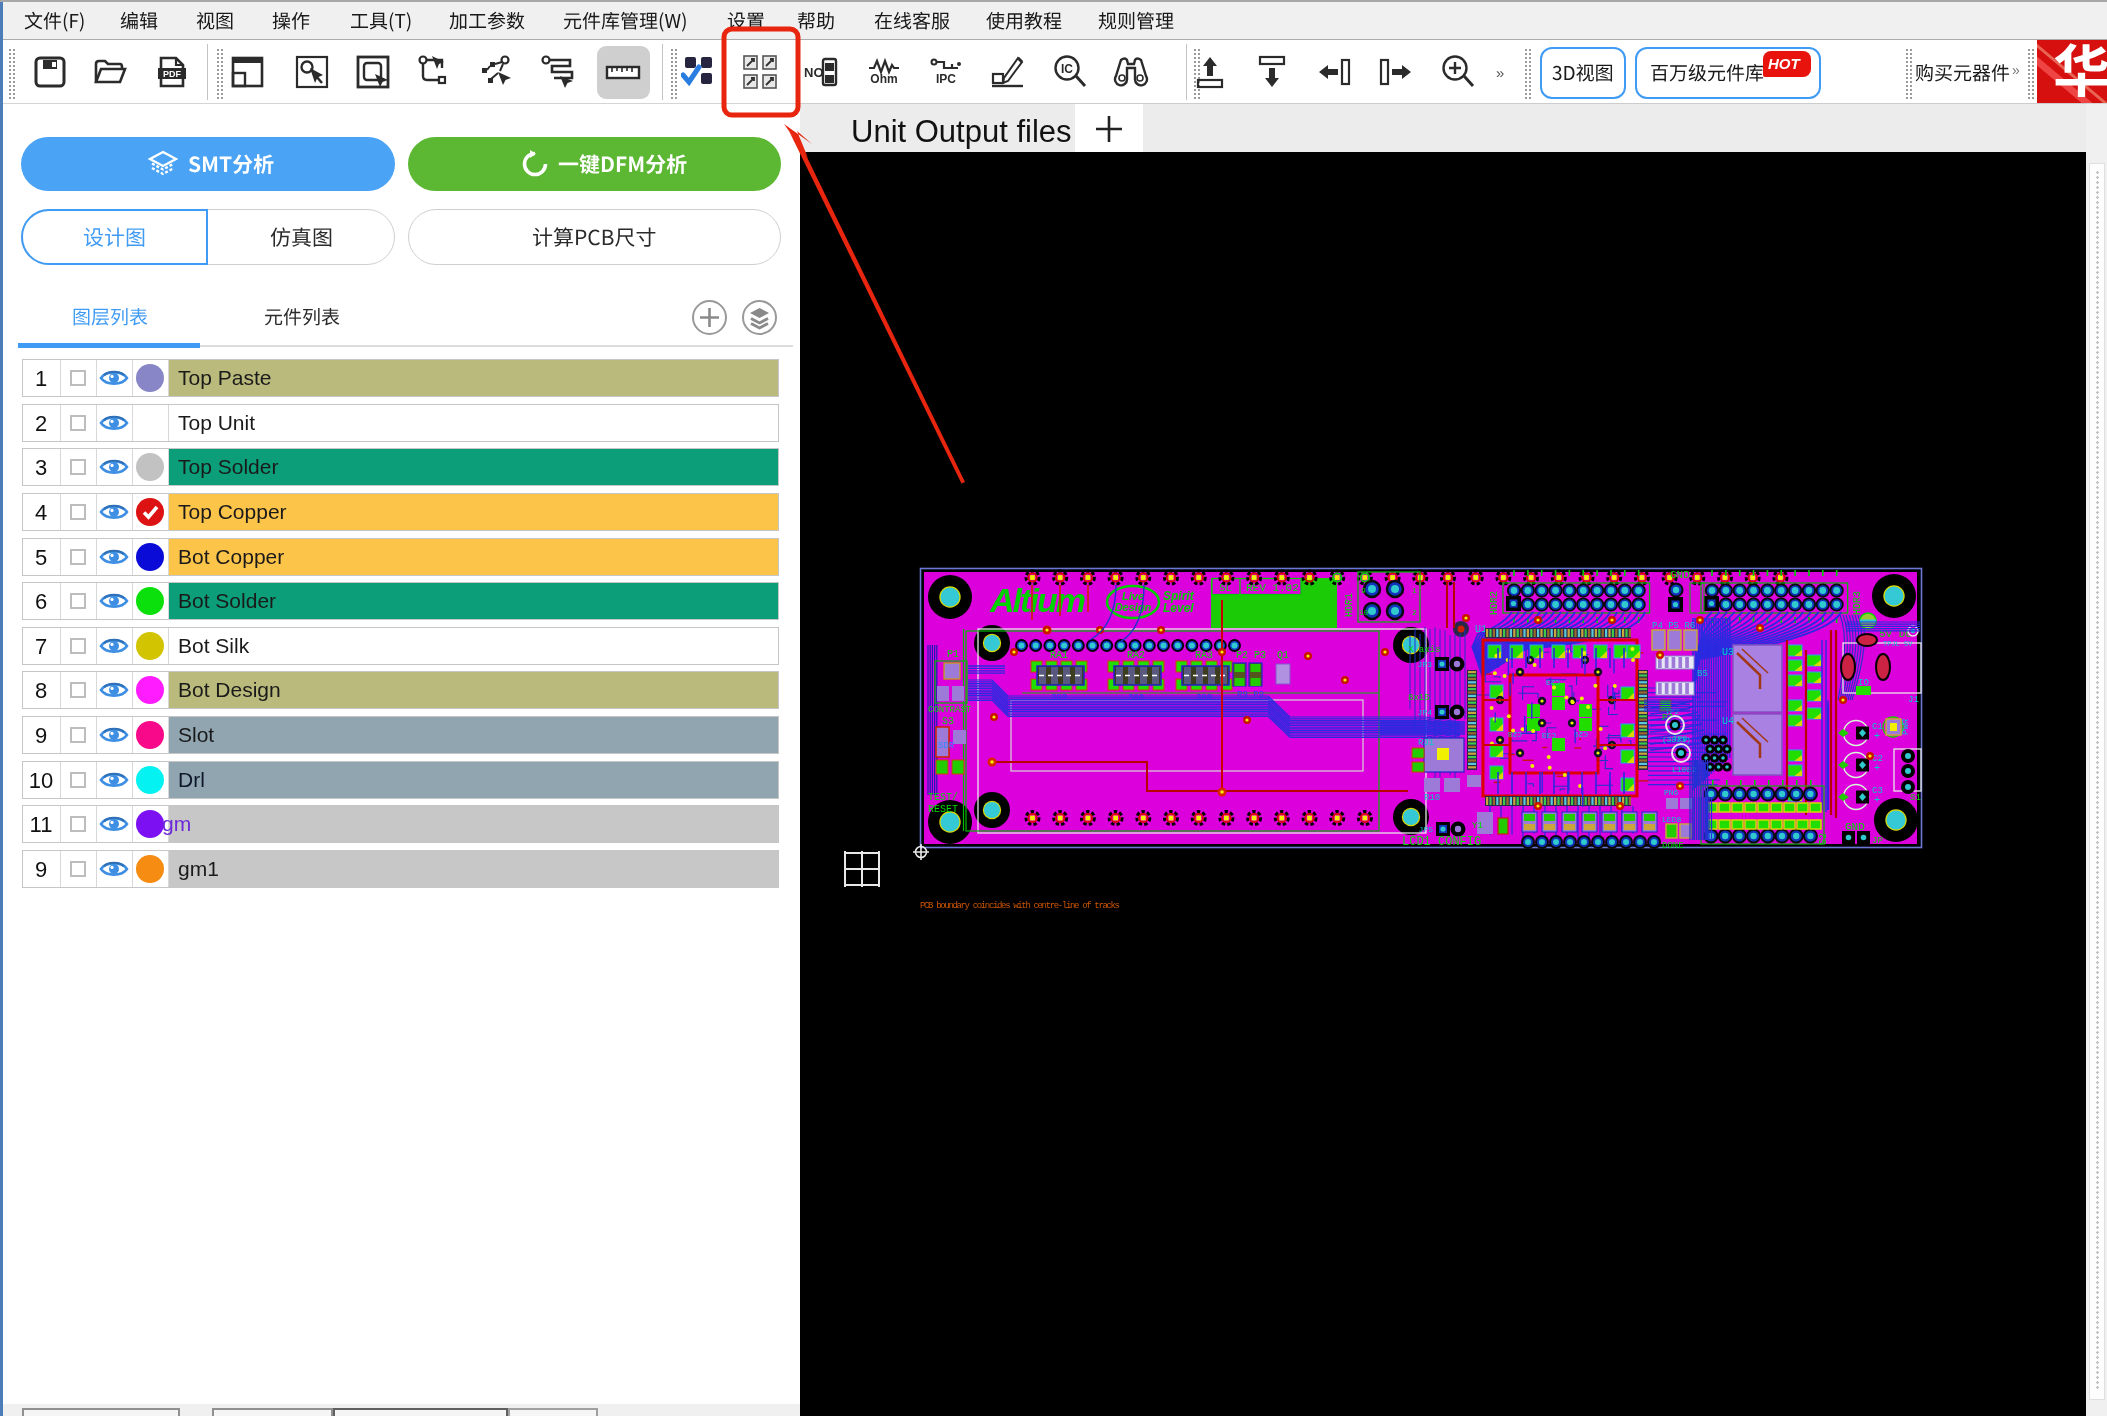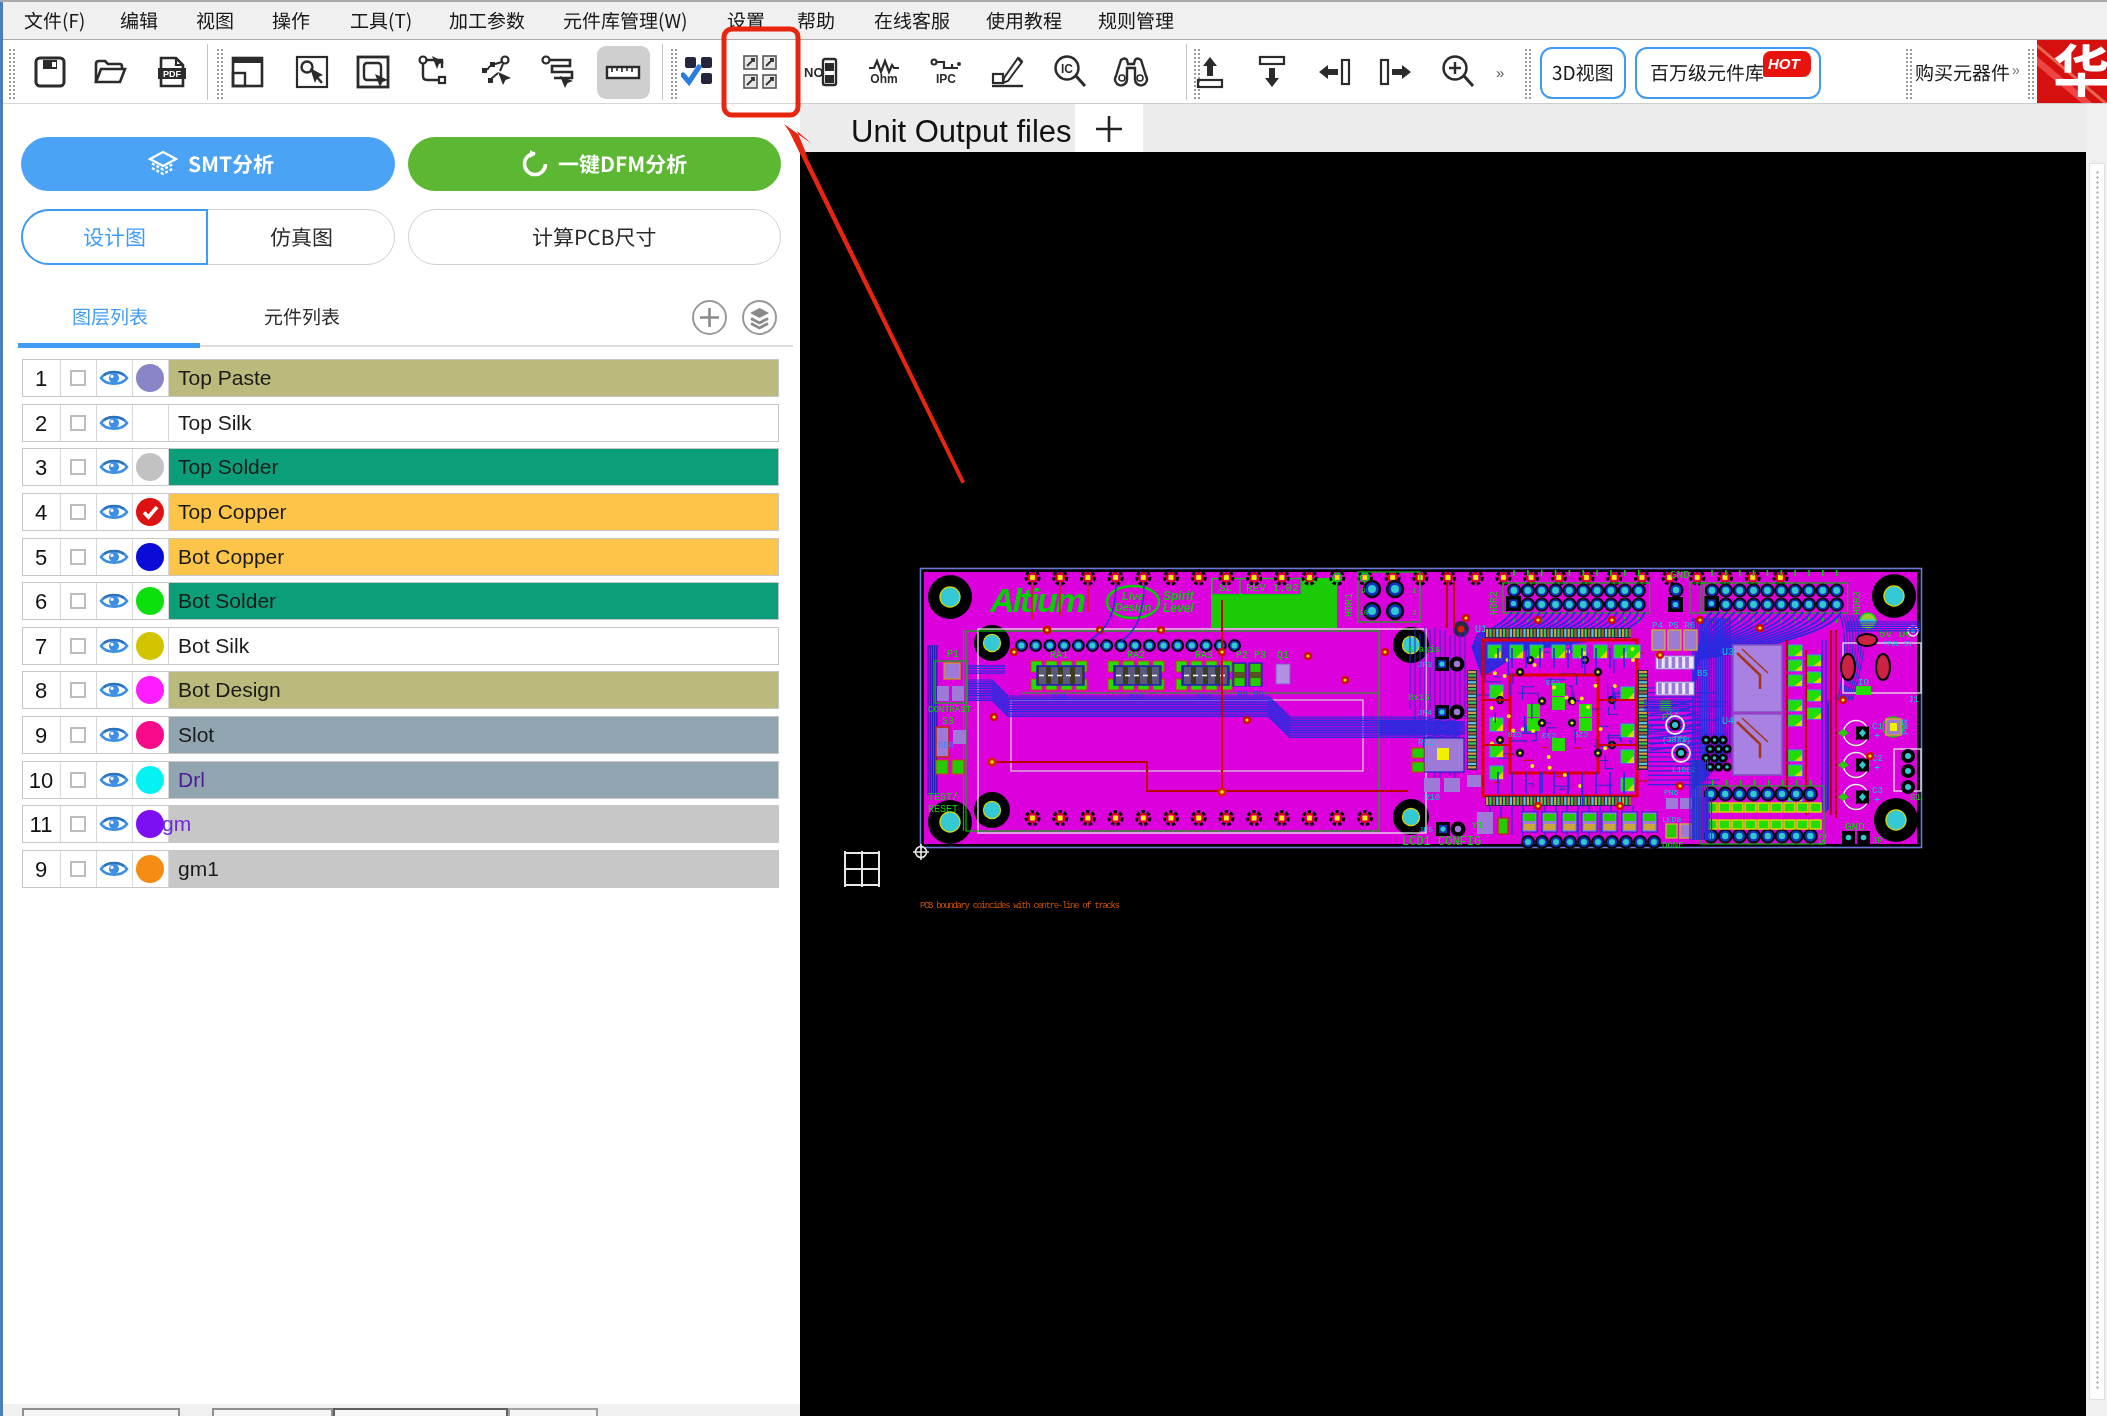--- a/index.html
+++ b/index.html
@@ -289,21 +289,21 @@
 <div class="abs" style="left:132px;top:405px;width:1px;height:36px;background:#d8d8d8"></div>
 <div class="abs" style="left:168px;top:405px;width:1px;height:36px;background:#d8d8d8"></div>
 <div class="abs" style="left:22px;top:411px;width:38px;text-align:center;font-size:22px;color:#111">2</div>
 <div class="abs" style="left:70px;top:415px;width:16px;height:16px;border:2px solid #bdbdbd;background:#fff"></div>
 <svg class="abs" style="left:99px;top:412px" width="30" height="22" viewBox="0 0 30 22">
 <path d="M2 11 C7 3.5 23 3.5 28 11 C23 18.5 7 18.5 2 11 Z" fill="#fff" stroke="#3e8fe3" stroke-width="2.6"></path>
 <circle cx="15" cy="11" r="5" fill="#3e8fe3"></circle>
       <circle cx="13" cy="9.4" r="1.6" fill="#fff"></circle>
 <path d="M5 8.2 C9 3.6 21 3.6 25 8.2" fill="none" stroke="#2f6fb5" stroke-width="2.2"></path>
     </svg>
-<div class="abs" style="left:178px;top:411px;font-size:21px;color:#1a1a1a">Top Silk</div>
+<div class="abs" style="left:178px;top:411px;font-size:21px;color:#1a1a1a">Top Unit</div>
 <div class="abs" style="left:22px;top:448px;width:757px;height:38px;border:1px solid #c6c6c6;background:#fff"></div>
 <div class="abs" style="left:60px;top:449px;width:1px;height:36px;background:#d8d8d8"></div>
 <div class="abs" style="left:96px;top:449px;width:1px;height:36px;background:#d8d8d8"></div>
 <div class="abs" style="left:132px;top:449px;width:1px;height:36px;background:#d8d8d8"></div>
 <div class="abs" style="left:168px;top:449px;width:1px;height:36px;background:#d8d8d8"></div>
 <div class="abs" style="left:169px;top:449px;width:609px;height:36px;background:#0b9e78"></div>
 <div class="abs" style="left:22px;top:455px;width:38px;text-align:center;font-size:22px;color:#111">3</div>
 <div class="abs" style="left:70px;top:459px;width:16px;height:16px;border:2px solid #bdbdbd;background:#fff"></div>
 <svg class="abs" style="left:99px;top:456px" width="30" height="22" viewBox="0 0 30 22">
 <path d="M2 11 C7 3.5 23 3.5 28 11 C23 18.5 7 18.5 2 11 Z" fill="#fff" stroke="#3e8fe3" stroke-width="2.6"></path>
@@ -419,21 +419,21 @@
 <div class="abs" style="left:169px;top:762px;width:609px;height:36px;background:#90a5b0"></div>
 <div class="abs" style="left:22px;top:768px;width:38px;text-align:center;font-size:22px;color:#111">10</div>
 <div class="abs" style="left:70px;top:772px;width:16px;height:16px;border:2px solid #bdbdbd;background:#fff"></div>
 <svg class="abs" style="left:99px;top:769px" width="30" height="22" viewBox="0 0 30 22">
 <path d="M2 11 C7 3.5 23 3.5 28 11 C23 18.5 7 18.5 2 11 Z" fill="#fff" stroke="#3e8fe3" stroke-width="2.6"></path>
 <circle cx="15" cy="11" r="5" fill="#3e8fe3"></circle>
       <circle cx="13" cy="9.4" r="1.6" fill="#fff"></circle>
 <path d="M5 8.2 C9 3.6 21 3.6 25 8.2" fill="none" stroke="#2f6fb5" stroke-width="2.2"></path>
     </svg>
 <div class="abs" style="left:136px;top:766px;width:28px;height:28px;border-radius:50%;background:#04f2f2"></div>
-<div class="abs" style="left:178px;top:768px;font-size:21px;color:#4c1d95">Drl</div>
+<div class="abs" style="left:178px;top:768px;font-size:21px;color:#0f172a">Drl</div>
 <div class="abs" style="left:22px;top:805px;width:757px;height:38px;border:1px solid #c6c6c6;background:#fff"></div>
 <div class="abs" style="left:60px;top:806px;width:1px;height:36px;background:#d8d8d8"></div>
 <div class="abs" style="left:96px;top:806px;width:1px;height:36px;background:#d8d8d8"></div>
 <div class="abs" style="left:132px;top:806px;width:1px;height:36px;background:#d8d8d8"></div>
 <div class="abs" style="left:168px;top:806px;width:1px;height:36px;background:#d8d8d8"></div>
 <div class="abs" style="left:169px;top:806px;width:609px;height:36px;background:#c7c7c7"></div>
 <div class="abs" style="left:22px;top:812px;width:38px;text-align:center;font-size:22px;color:#111">11</div>
 <div class="abs" style="left:70px;top:816px;width:16px;height:16px;border:2px solid #bdbdbd;background:#fff"></div>
 <svg class="abs" style="left:99px;top:813px" width="30" height="22" viewBox="0 0 30 22">
 <path d="M2 11 C7 3.5 23 3.5 28 11 C23 18.5 7 18.5 2 11 Z" fill="#fff" stroke="#3e8fe3" stroke-width="2.6"></path>

